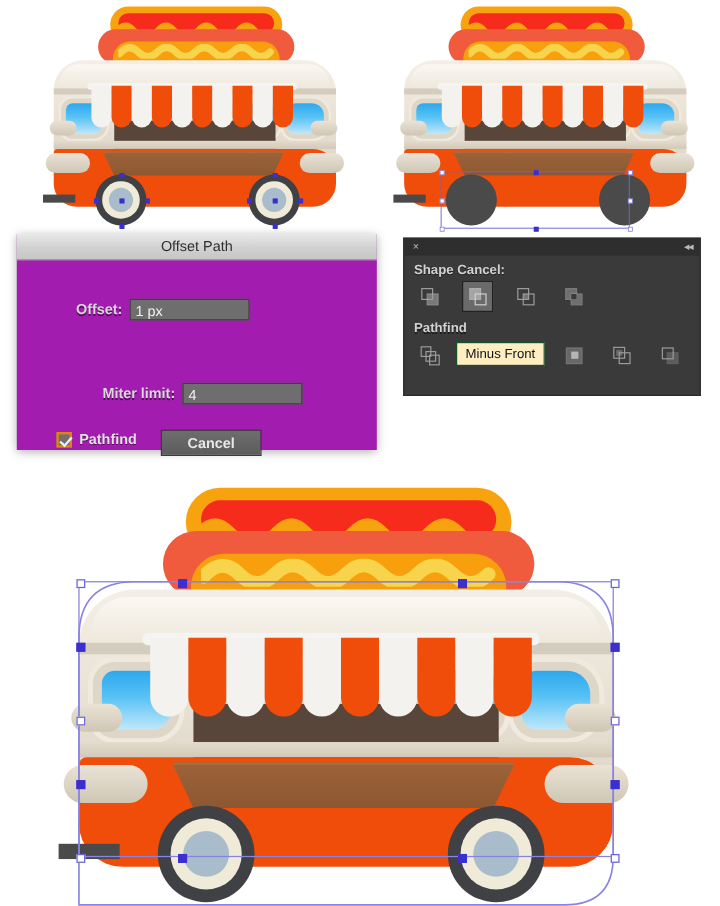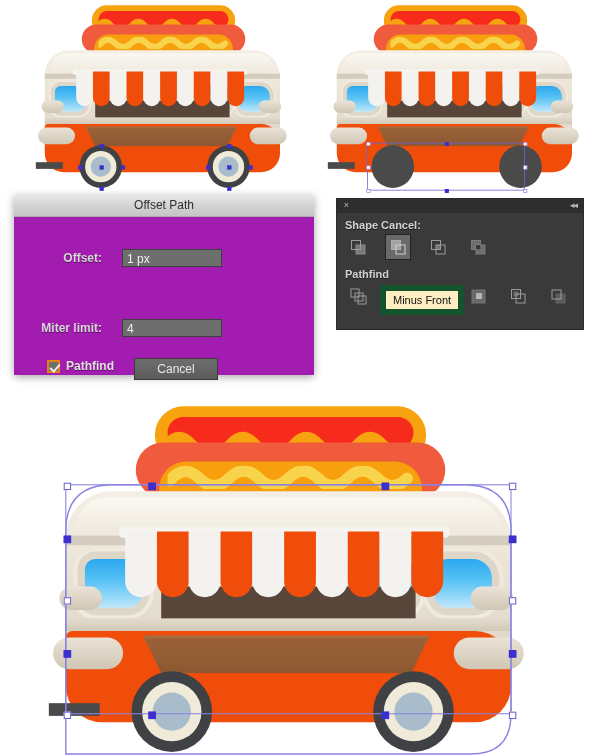--- a/index.html
+++ b/index.html
@@ -134,21 +134,21 @@
     background:linear-gradient(180deg,#e9e9e9 0%,#d2d2d2 52%,#c6c6c6 100%);
     border-bottom:1px solid #a9a9a9;
     color:#2e2e2e;font-size:12px;
   }
   .dlg-body{position:relative;height:159px;}
   .dlg-row{
     position:absolute;left:0;width:300px;height:22px;
     display:flex;align-items:center;
   }
   .dlg-label{
-    width:88px;text-align:right;padding-right:20px;
+    width:88px;text-align:right;padding-right:6px;
     color:#d8d8d8;font-size:12px;font-weight:bold;
     text-shadow:0 1px 0 rgba(0,0,0,.5);
   }
   .dlg-field{
     width:100px;height:18px;line-height:18px;
     background:#6e6e6e;border:1px solid #3f3f3f;
     color:#f0f0f0;font-size:12px;padding:0 4px;
     box-sizing:border-box;
   }
   .dlg-select{
@@ -177,20 +177,21 @@
     content:"";position:absolute;left:3px;top:0px;
     width:4px;height:8px;border:solid #efefef;border-width:0 2px 2px 0;
     transform:rotate(42deg);
   }
   .chk-lbl{color:#e2e2e2;font-size:12px;font-weight:bold;text-shadow:0 1px 0 rgba(0,0,0,.5);}
   .dbtn{
     position:absolute;top:141px;height:22px;line-height:20px;text-align:center;
     background:linear-gradient(180deg,#6e6e6e 0%,#5c5c5c 100%);
     border:1px solid #3a3a3a;color:#e8e8e8;font-size:12px;
     box-sizing:border-box;
+    font-weight:bold;
   }
   .dbtn.cancel{left:120px;width:84px;}
   .dbtn.ok{left:208px;width:84px;border:2px solid #8d8d8d;line-height:18px;}
 
   
   .pf{
     position:absolute;left:336px;top:198px;width:248px;height:132px;
     background:#3a3a3a;border:1px solid #2a2a2a;box-sizing:border-box;
   }
   .pf-top{
@@ -231,21 +232,21 @@
   }
   .pf-btn.active{background:#6a6a6a;border:1px solid #222;}
   .pf-expand{
     position:absolute;right:6px;top:1px;width:104px;height:23px;
     line-height:21px;text-align:center;font-size:11px;
     color:#8d8d8d;background:#3f3f3f;border:1px solid #575757;
     box-sizing:border-box;
   }
   .tooltip{
     position:absolute;left:380px;top:285px;
-    background:#feeec2;border:6px solid #14532d;
+    background:#feeec2;border:1px solid #14532d;
     color:#111;font-size:11px;line-height:14px;
     padding:2px 7px;white-space:nowrap;
     z-index:40;
   }
 </style>
 </head>
 <body>
 
 <div class="stage">
 
@@ -468,21 +469,21 @@
   <div class="dialog">
     <div class="dlg-title">Offset Path</div>
     <div class="dlg-body">
 
       <div class="dlg-row" style="top:30px;">
         <div class="dlg-label">Offset:</div>
         <div class="dlg-field">1 px</div>
       </div>
 
 
-      <div class="dlg-row" style="top:100px;">
+      <div class="dlg-row" style="top:100px;margin-left:44px;">
         <div class="dlg-label">Miter limit:</div>
         <div class="dlg-field">4</div>
       </div>
 
       <div class="chkwrap">
         <span class="chk"></span>
         <span class="chk-lbl">Pathfind</span>
       </div>
 
       <div class="dbtn cancel">Cancel</div>

